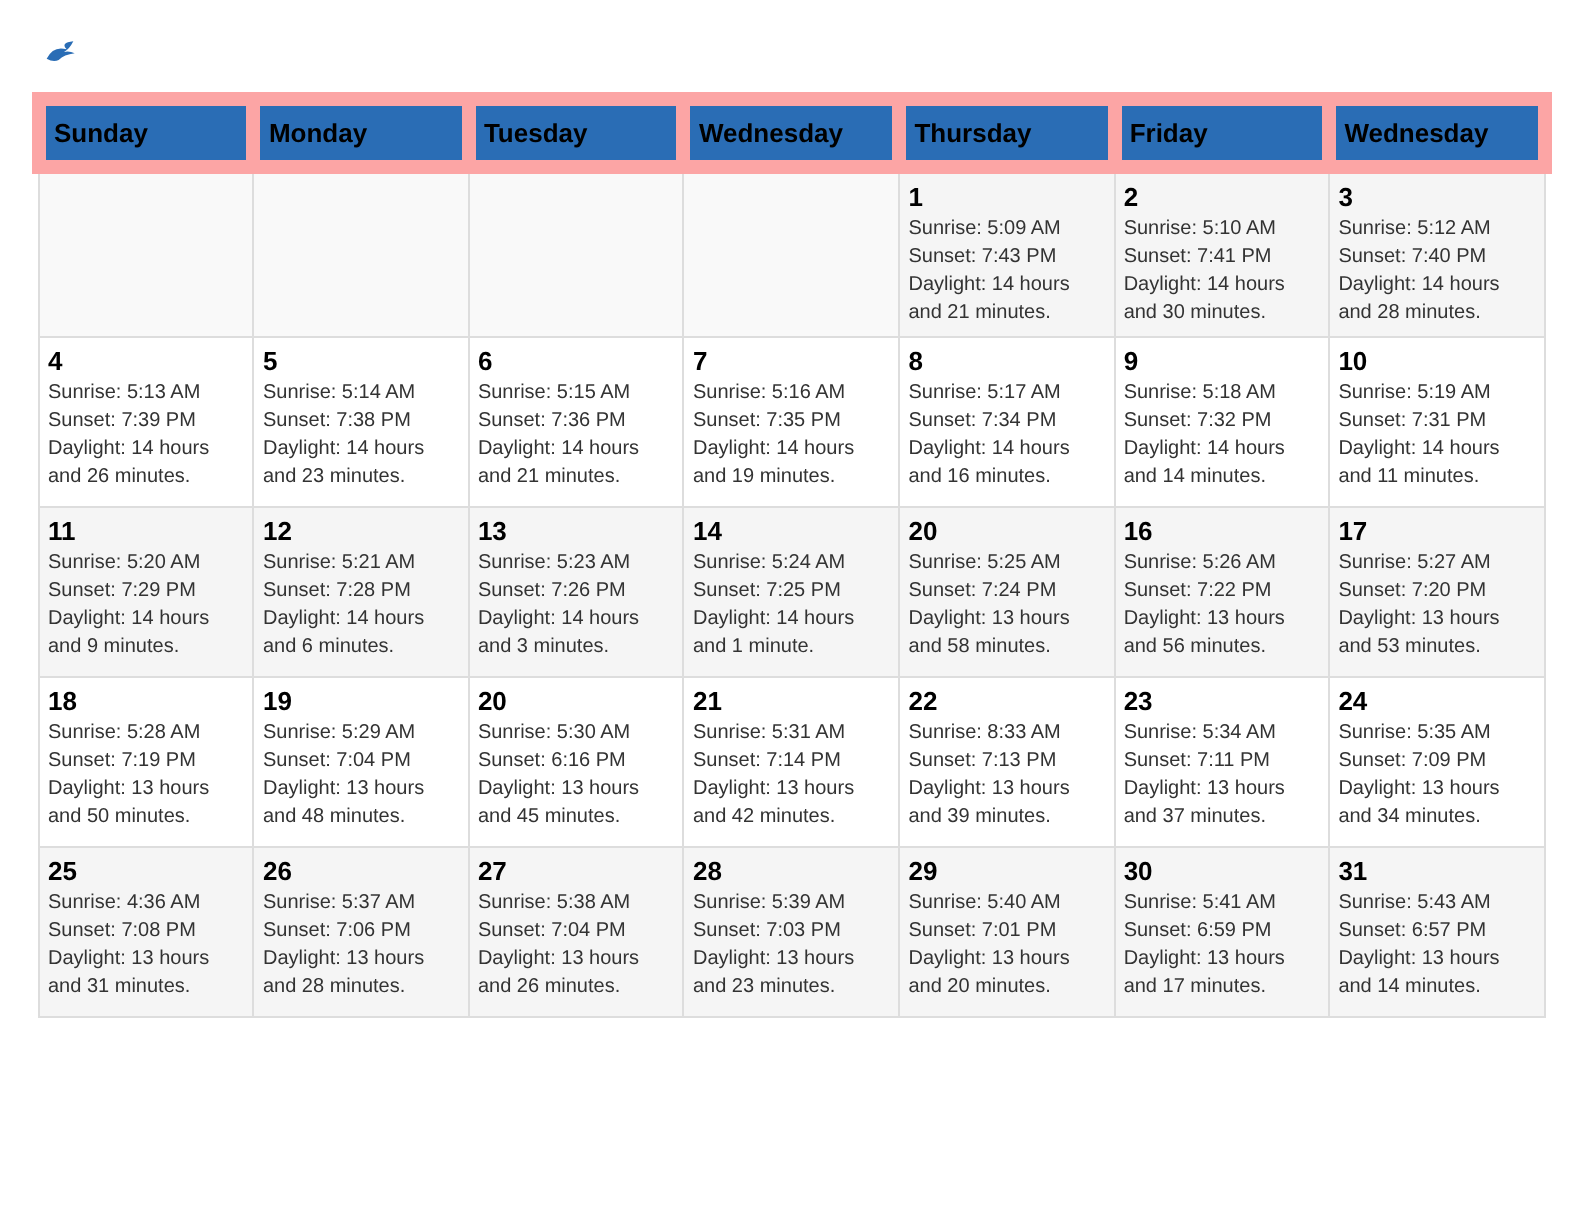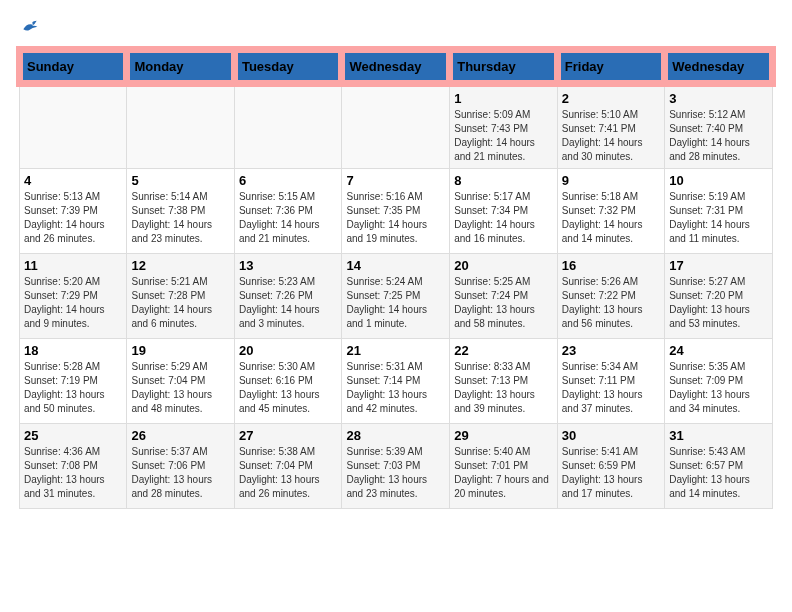--- a/index.html
+++ b/index.html
@@ -363,21 +363,21 @@
           <span>Sunrise: 5:39 AM</span><br>
           <span>Sunset: 7:03 PM</span><br>
           <span>Daylight: 13 hours and 23 minutes.</span>
         </div>
       </td>
         <td>
         <span class="day-number">29</span>
         <div class="day-info">
           <span>Sunrise: 5:40 AM</span><br>
           <span>Sunset: 7:01 PM</span><br>
-          <span>Daylight: 7 hours and 20 minutes.</span>
+          <span>Daylight: 13 hours and 20 minutes.</span>
         </div>
       </td>
         <td>
         <span class="day-number">30</span>
         <div class="day-info">
           <span>Sunrise: 5:41 AM</span><br>
           <span>Sunset: 6:59 PM</span><br>
           <span>Daylight: 13 hours and 17 minutes.</span>
         </div>
       </td>

